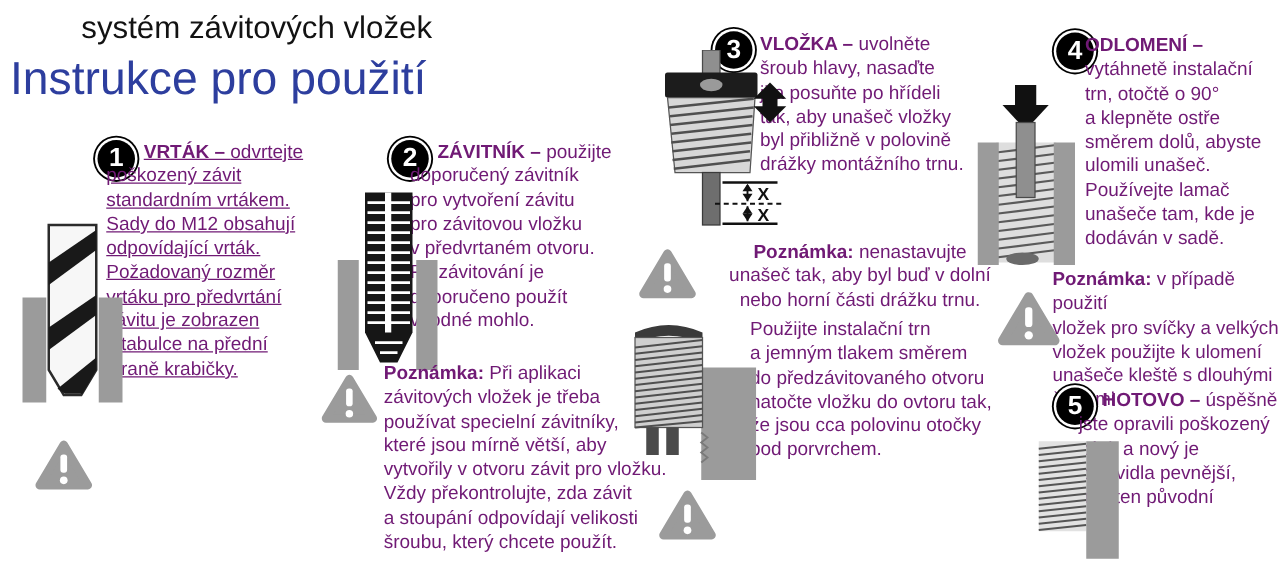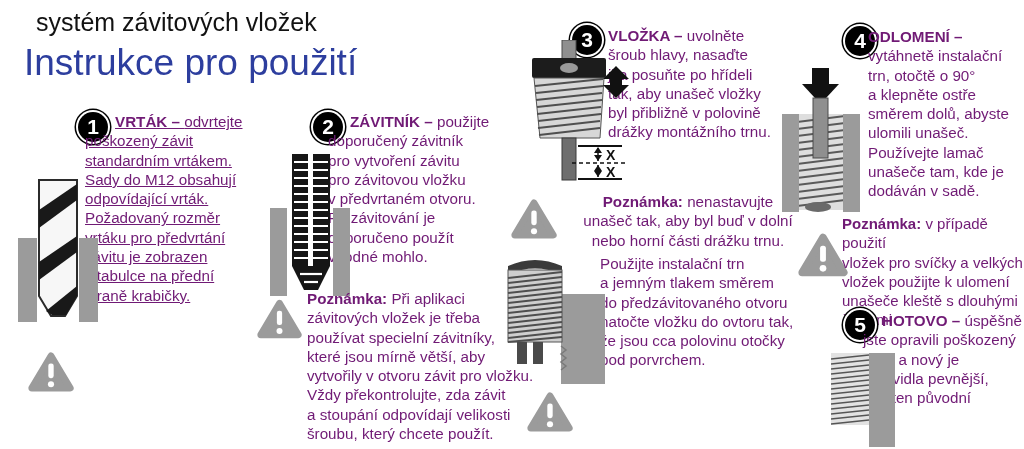--- a/index.html
+++ b/index.html
@@ -1,34 +1,34 @@
 <!DOCTYPE html>
 <html><head>
 <meta charset="utf-8">
 <style>
   html,body{margin:0;padding:0;background:#ffffff;}
   #page{position:relative;width:1024px;height:449px;background:#fff;overflow:hidden;
         font-family:"Liberation Sans","DejaVu Sans",sans-serif;color:#161616;}
   .abs{position:absolute;}
   .t{white-space:pre-line;font-size:15.2px;line-height:19.3px;color:#701a75;}
   .t b{font-weight:700;}
-  .subtitle{font-size:25px;color:#121212;}
+  .subtitle{font-size:25px;color:#121212;margin-left:29px;}
   .title{font-size:37px;color:#2d3e9e;}
   .badge{width:30px;height:30px;border-radius:50%;background:#000;color:#fff;
          display:flex;align-items:center;justify-content:center;
          font-size:21px;font-weight:700;box-shadow:0 0 0 2px #fff,0 0 0 3.5px #000;}
   svg{display:block;}
 </style>
 </head>
 <body>
 
 <div id="page">
 
   <div class="abs subtitle" style="left:36px;top:8px;">systém závitových vložek</div>
-  <div class="abs title" style="left:24px;top:42px;text-align:right;">Instrukce pro použití</div>
+  <div class="abs title" style="left:8px;top:42px;text-align:right;">Instrukce pro použití</div>
 
   <div class="abs badge" style="left:78px;top:112px;">1</div>
   <div class="abs t" style="left:85px;top:112px;width:212px;text-indent:30px;text-decoration:underline;"><b>VRTÁK –</b> <span>odvrtejte
 poškozený závit
 standardním vrtákem.
 Sady do M12 obsahují
 odpovídající vrták.
 Požadovaný rozměr
 vrtáku pro předvrtání
 závitu je zobrazen

